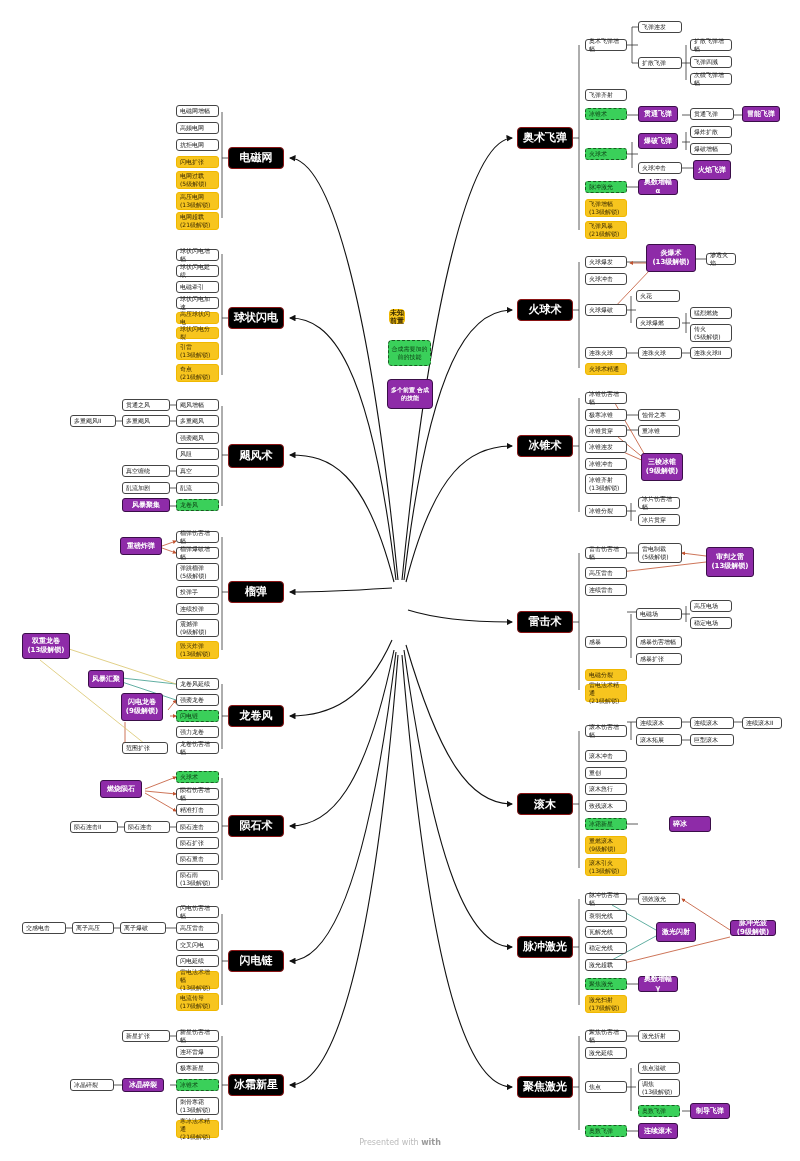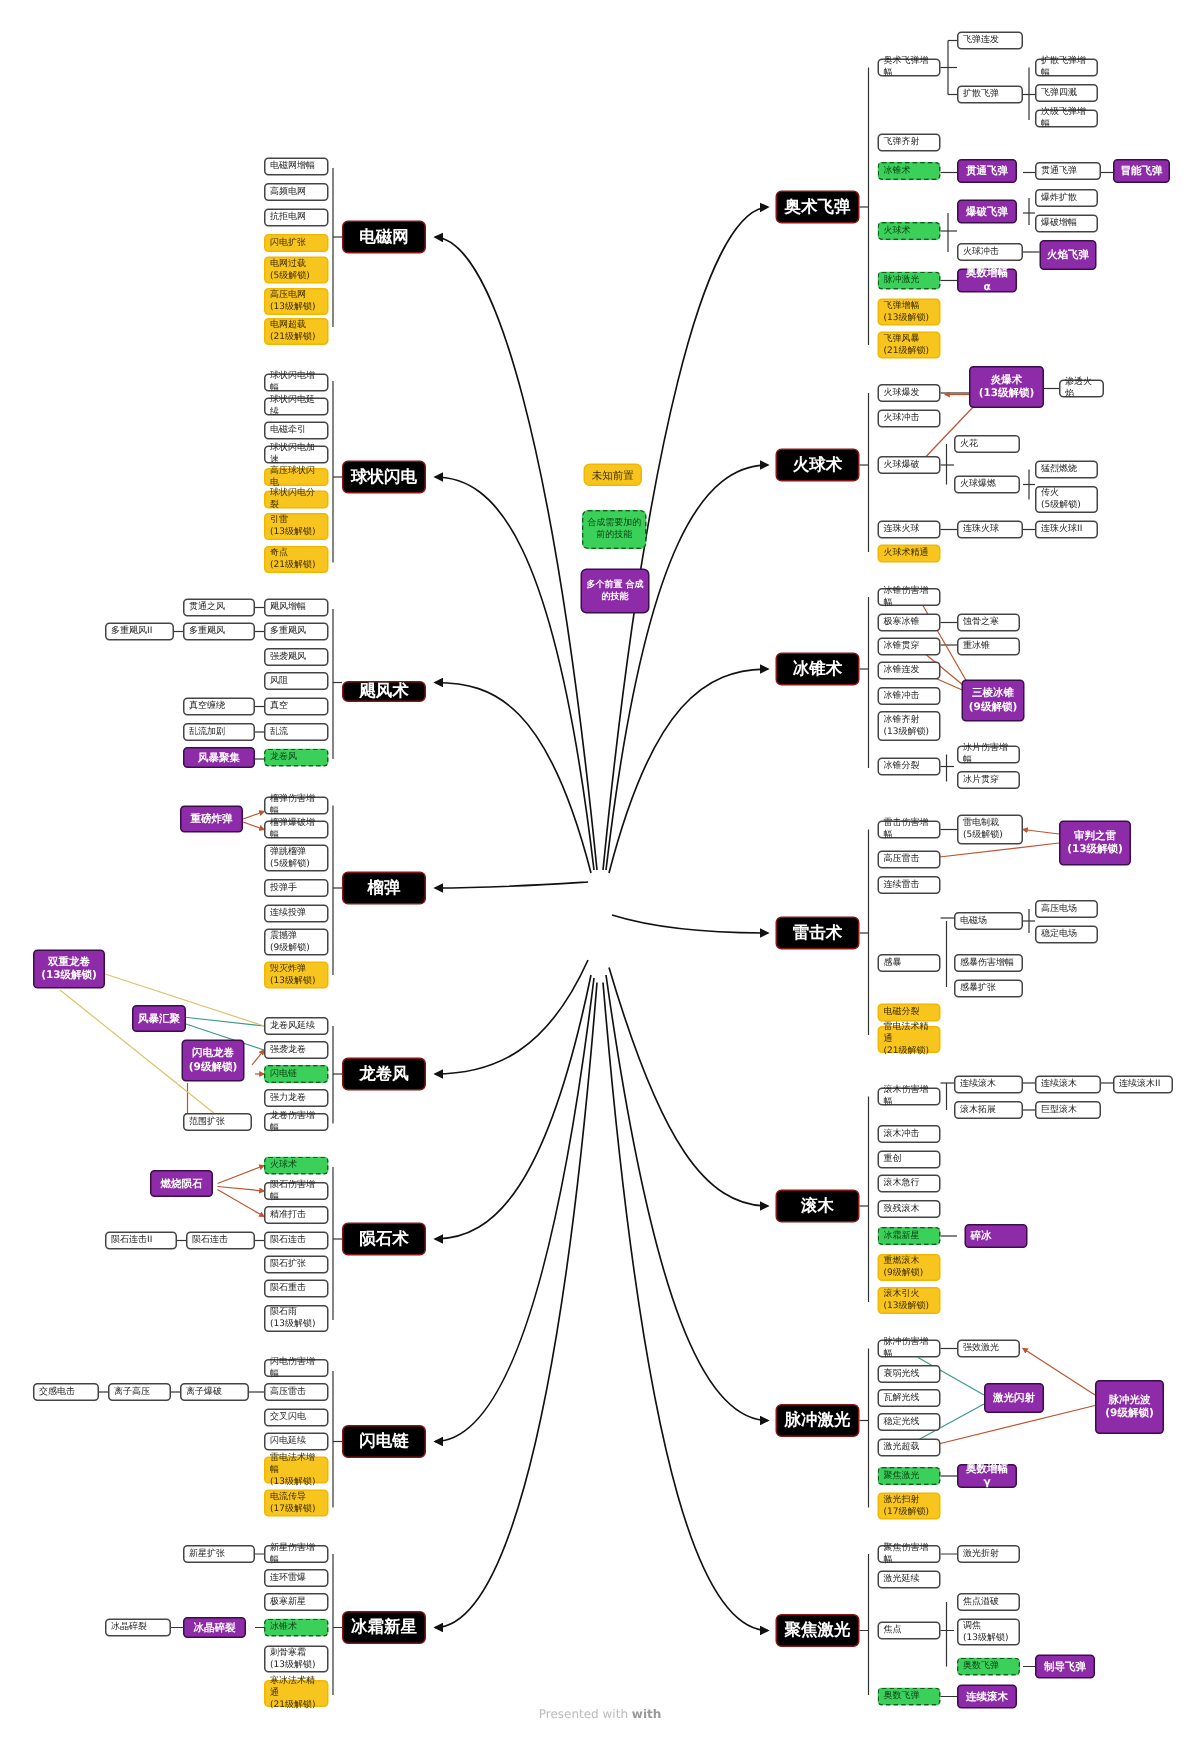--- a/index.html
+++ b/index.html
@@ -171,29 +171,29 @@
     <path d="M656,930 L612,905"></path>
         <path d="M656,936 L612,960"></path>
   </g>
   <g stroke="#d9c46a" stroke-width="0.8" fill="none">
     <path d="M66,648 L176,684"></path>
         <path d="M40,660 L150,748"></path>
   </g>
 </svg>
 
 
-<div class="legend n-yellow" style="left:389px;top:309px;width:39px;height:15px;font-size:7px;font-weight:normal;">未知前置</div>
+<div class="legend n-yellow" style="left:389px;top:309px;width:16px;height:15px;font-size:7px;font-weight:bold;">未知前置</div>
 <div class="legend n-green" style="left:388px;top:340px;width:43px;height:26px;white-space:pre-line;">合成需要加的
 前的技能</div>
 <div class="legend n-purple" style="left:387px;top:379px;width:46px;height:30px;">多个前置
 合成的技能</div>
 
 <div class="node n-main" style="left:228px;top:147px;width:56px;height:22px;">电磁网</div>
 <div class="node n-main" style="left:228px;top:307px;width:56px;height:22px;">球状闪电</div>
-<div class="node n-main" style="left:228px;top:444px;width:56px;height:14px;margin-top:10px;">飓风术</div>
+<div class="node n-main" style="left:228px;top:444px;width:56px;height:24px;">飓风术</div>
 <div class="node n-main" style="left:228px;top:581px;width:56px;height:22px;">榴弹</div>
 <div class="node n-main" style="left:228px;top:705px;width:56px;height:22px;">龙卷风</div>
 <div class="node n-main" style="left:228px;top:815px;width:56px;height:22px;">陨石术</div>
 <div class="node n-main" style="left:228px;top:950px;width:56px;height:22px;">闪电链</div>
 <div class="node n-main" style="left:228px;top:1074px;width:56px;height:22px;">冰霜新星</div>
 
 <div class="node n-main" style="left:517px;top:127px;width:56px;height:22px;">奥术飞弹</div>
 <div class="node n-main" style="left:517px;top:299px;width:56px;height:22px;">火球术</div>
 <div class="node n-main" style="left:517px;top:435px;width:56px;height:22px;">冰锥术</div>
 <div class="node n-main" style="left:517px;top:611px;width:56px;height:22px;">雷击术</div>
@@ -373,38 +373,38 @@
 <div class="node n-white" style="left:636px;top:717px;width:46px;height:12px;">连续滚木</div>
 <div class="node n-white" style="left:690px;top:717px;width:44px;height:12px;">连续滚木</div>
 <div class="node n-white" style="left:742px;top:717px;width:40px;height:12px;">连续滚木II</div>
 <div class="node n-white" style="left:636px;top:734px;width:46px;height:12px;">滚木拓展</div>
 <div class="node n-white" style="left:690px;top:734px;width:44px;height:12px;">巨型滚木</div>
 <div class="node n-white" style="left:585px;top:750px;width:42px;height:12px;">滚木冲击</div>
 <div class="node n-white" style="left:585px;top:767px;width:42px;height:12px;">重创</div>
 <div class="node n-white" style="left:585px;top:783px;width:42px;height:12px;">滚木急行</div>
 <div class="node n-white" style="left:585px;top:800px;width:42px;height:12px;">致残滚木</div>
 <div class="node n-green" style="left:585px;top:818px;width:42px;height:12px;">冰霜新星</div>
-<div class="node n-purple" style="left:643px;top:816px;width:42px;height:16px;justify-content:flex-start;">碎冰</div>
+<div class="node n-purple" style="left:669px;top:816px;width:42px;height:16px;justify-content:flex-start;">碎冰</div>
 <div class="node n-yellow" style="left:585px;top:836px;width:42px;height:18px;">重燃滚木
 (9级解锁)</div>
 <div class="node n-yellow" style="left:585px;top:858px;width:42px;height:18px;">滚木引火
 (13级解锁)</div>
 
 <div class="node n-white" style="left:585px;top:893px;width:42px;height:12px;">脉冲伤害增幅</div>
 <div class="node n-white" style="left:638px;top:893px;width:42px;height:12px;">强效激光</div>
 <div class="node n-white" style="left:585px;top:910px;width:42px;height:12px;">衰弱光线</div>
 <div class="node n-white" style="left:585px;top:926px;width:42px;height:12px;">瓦解光线</div>
 <div class="node n-white" style="left:585px;top:942px;width:42px;height:12px;">稳定光线</div>
 <div class="node n-white" style="left:585px;top:959px;width:42px;height:12px;">激光超载</div>
 <div class="node n-green" style="left:585px;top:978px;width:42px;height:12px;">聚焦激光</div>
 <div class="node n-purple" style="left:638px;top:976px;width:40px;height:16px;">奥数增幅γ</div>
 <div class="node n-yellow" style="left:585px;top:995px;width:42px;height:18px;">激光扫射
 (17级解锁)</div>
 <div class="node n-purple" style="left:656px;top:922px;width:40px;height:20px;">激光闪射</div>
-<div class="node n-purple" style="left:730px;top:920px;width:46px;height:36px;">脉冲光波
+<div class="node n-purple" style="left:730px;top:920px;width:46px;height:16px;">脉冲光波
 (9级解锁)</div>
 
 <div class="node n-white" style="left:585px;top:1030px;width:42px;height:12px;">聚焦伤害增幅</div>
 <div class="node n-white" style="left:638px;top:1030px;width:42px;height:12px;">激光折射</div>
 <div class="node n-white" style="left:585px;top:1047px;width:42px;height:12px;">激光延续</div>
 <div class="node n-white" style="left:585px;top:1081px;width:42px;height:12px;">焦点</div>
 <div class="node n-white" style="left:638px;top:1062px;width:42px;height:12px;">焦点溢破</div>
 <div class="node n-white" style="left:638px;top:1079px;width:42px;height:18px;">调焦
 (13级解锁)</div>
 <div class="node n-green" style="left:638px;top:1105px;width:42px;height:12px;">奥数飞弹</div>

